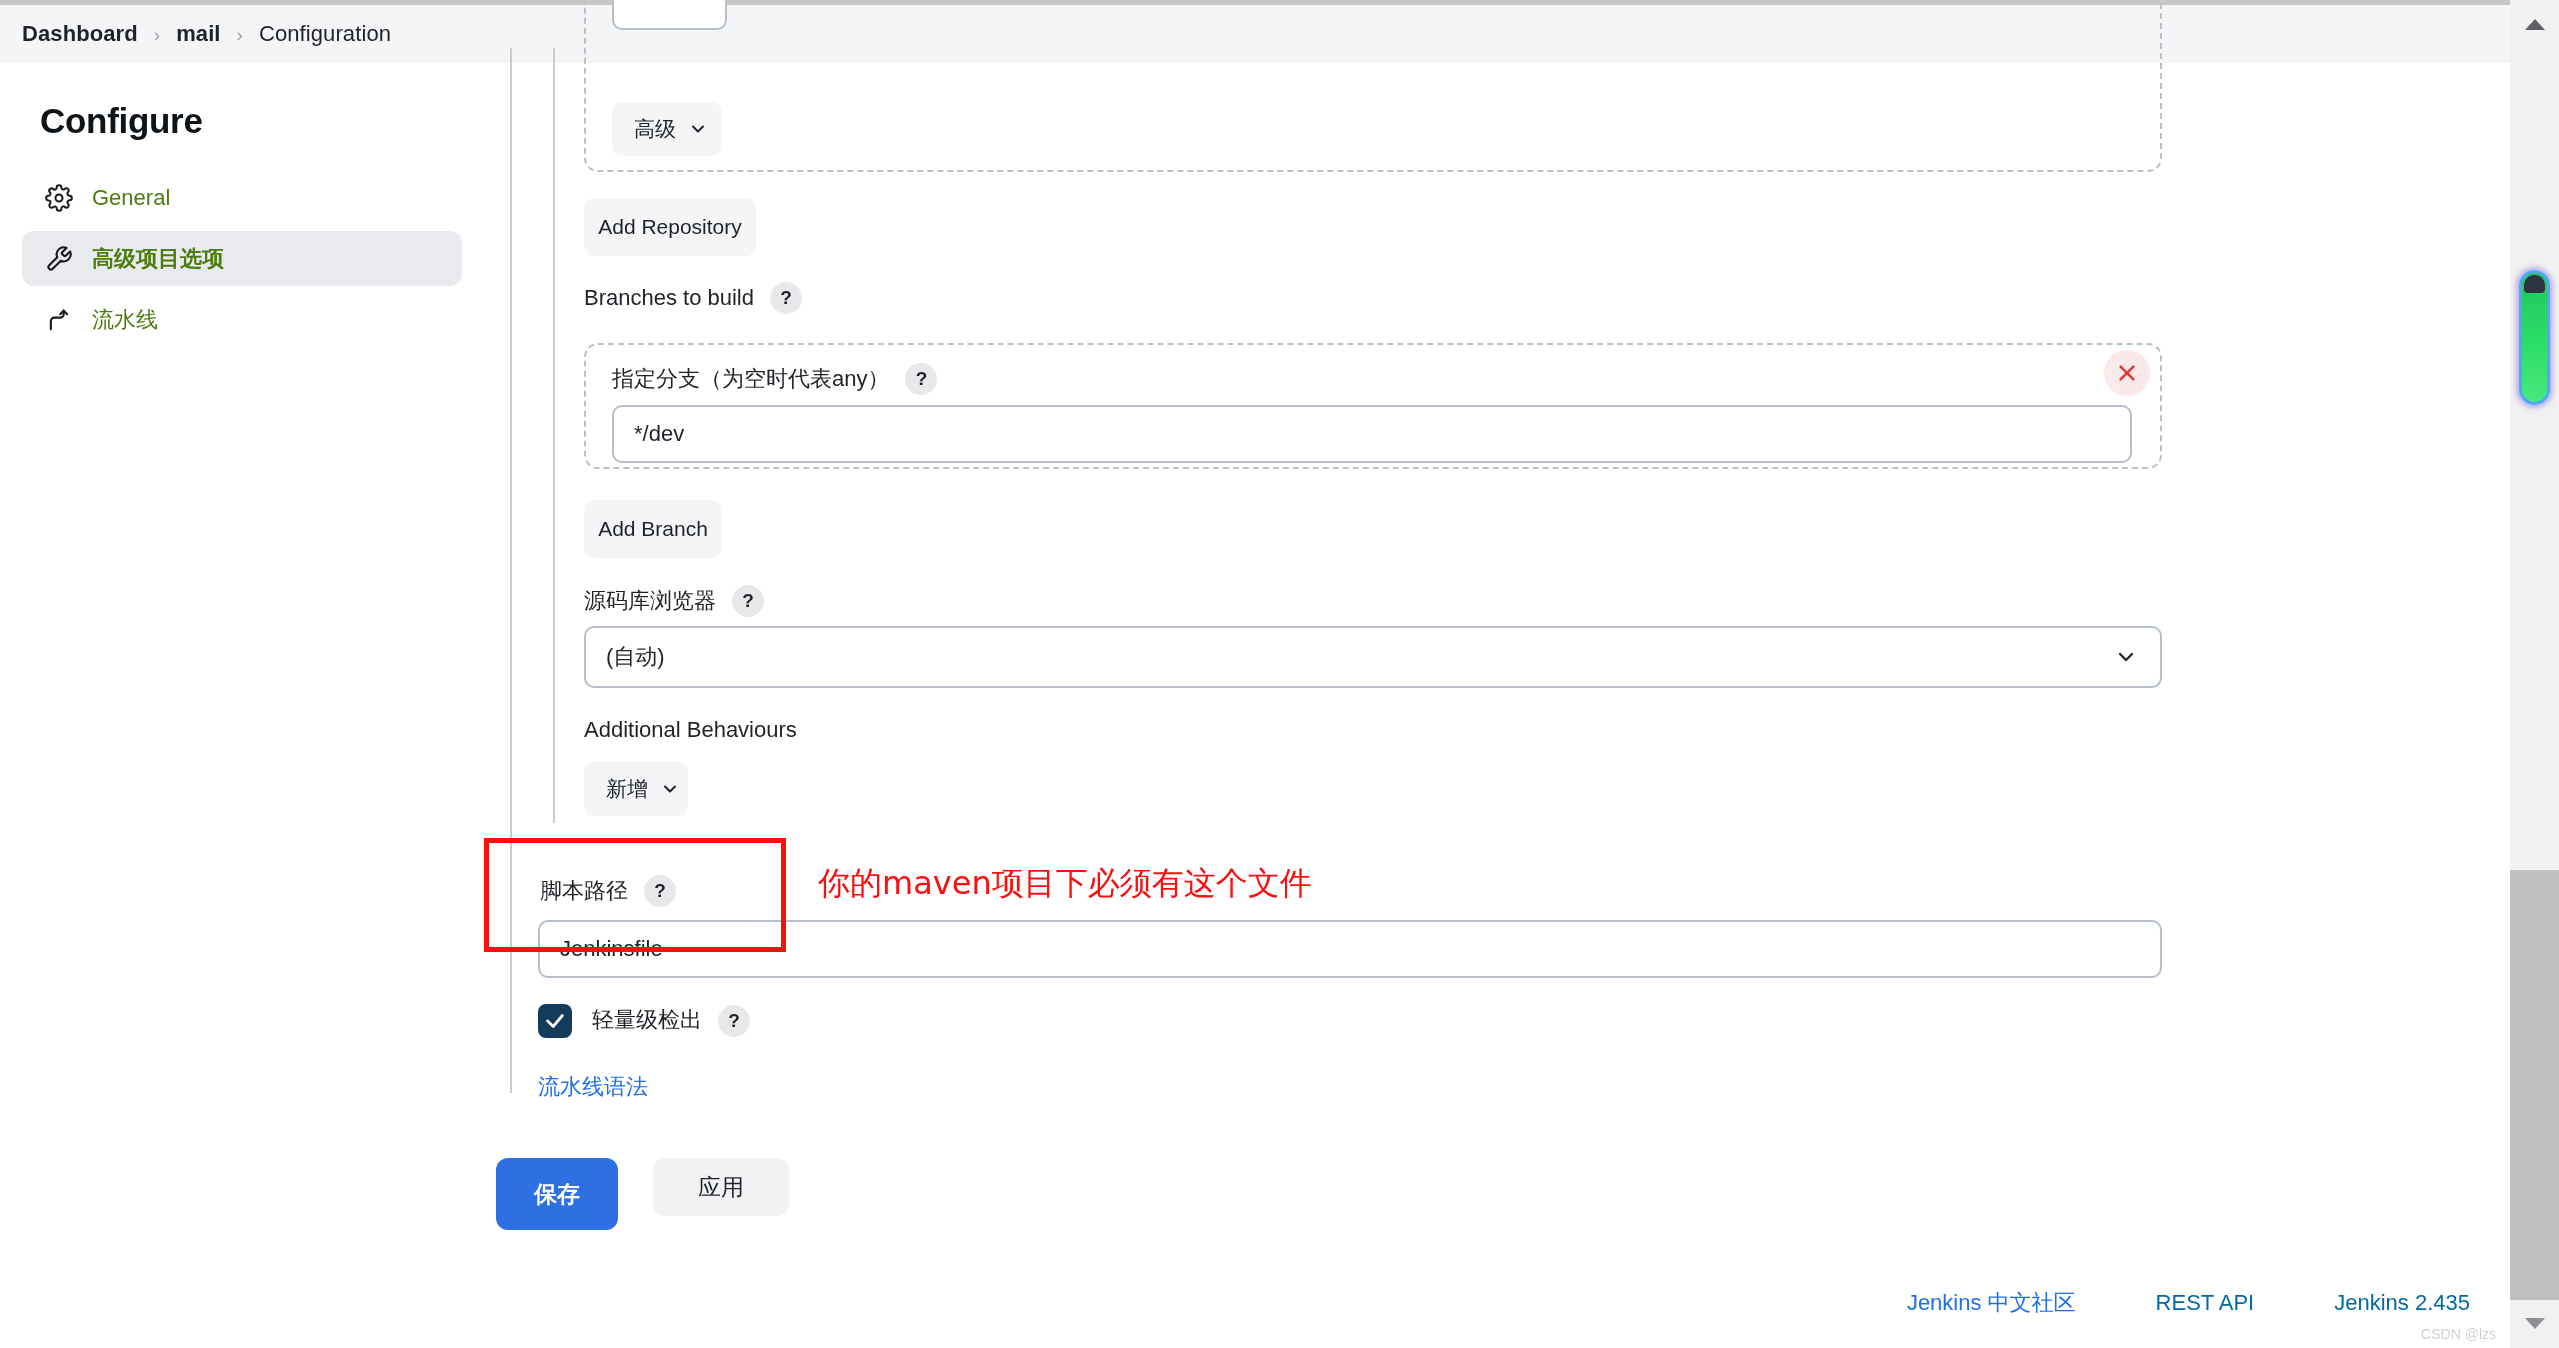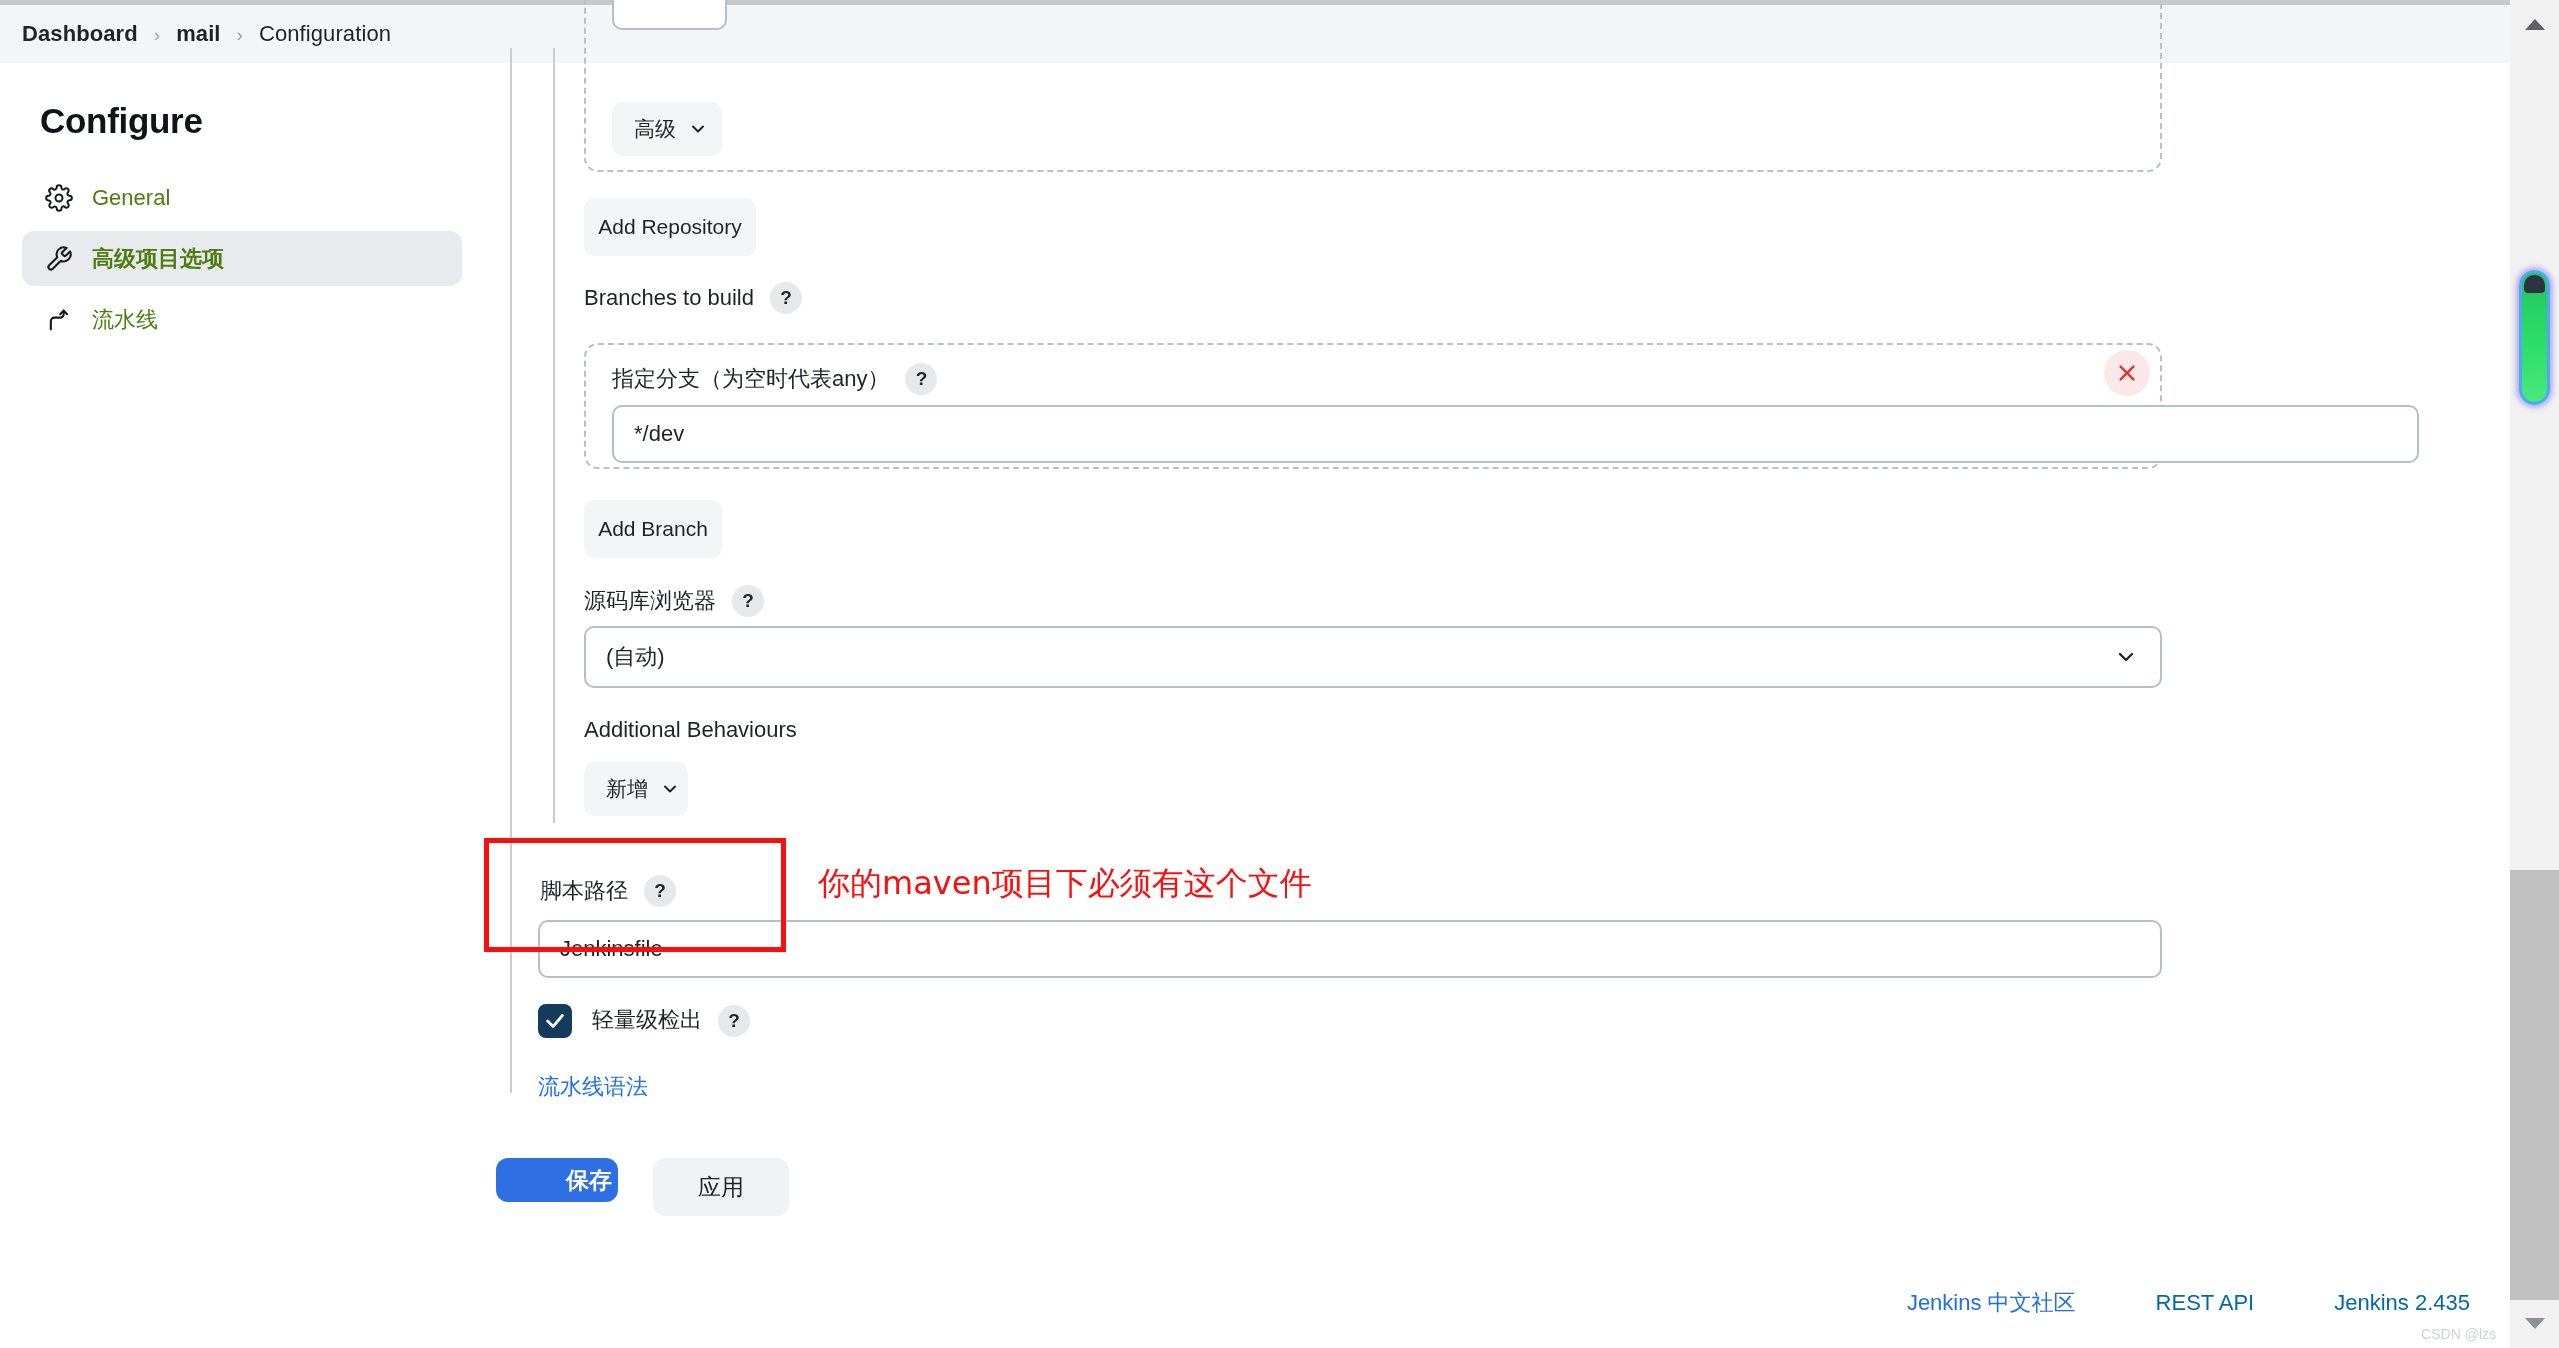--- a/index.html
+++ b/index.html
@@ -448,21 +448,21 @@
 
     <button class="delete-x" style="left:2104px; top:350px;">
       <span style="display:flex;">
         <svg width="22" height="22" viewBox="0 0 24 24" fill="none" stroke="#e23232" stroke-width="2.6" stroke-linecap="round">
             <line x1="5" y1="5" x2="19" y2="19"></line>
             <line x1="19" y1="5" x2="5" y2="19"></line>
           </svg>
       </span>
     </button>
 
-    <input class="text-input" style="left: 612px; top: 405px; width: 1807px; height: 58px;" value="*/dev">
+    <input class="text-input" style="left: 612px; top: 405px; width: 1520px; height: 58px;" value="*/dev">
 
     <button class="pill-btn" style="left:584px; top:500px; width:138px; height:58px;">Add Branch</button>
 
     <div class="field-label" style="left:584px; top:585px;">
       <span>源码库浏览器</span>
       <span class="help-badge">?</span>
     </div>
 
     <div class="select-input" style="left:584px; top:626px; width:1578px; height:62px;">
       <span>(自动)</span>
@@ -502,21 +502,21 @@
           </svg>
       </span>
       <span class="cb-label">
         <span>轻量级检出</span>
         <span class="help-badge">?</span>
       </span>
     </div>
 
     <a class="link-blue" style="left:538px; top:1072px;">流水线语法</a>
 
-    <button class="btn-primary" style="left:496px; top:1158px; width:122px; height:44px;text-align:right;">保存</button>
+    <button class="btn-primary" style="left:496px; top:1158px; width:122px; height:72px;">保存</button>
 
     <button class="btn-secondary" style="left:638px; top:1158px; width:136px; height:58px;margin-left:15px;">应用</button>
 
     <div class="footer">
       <span class="foot-item link">Jenkins 中文社区</span>
       <span class="foot-item">REST API</span>
       <span class="foot-item">Jenkins 2.435</span>
     </div>
     <div class="watermark">CSDN @lzs</div>
 

